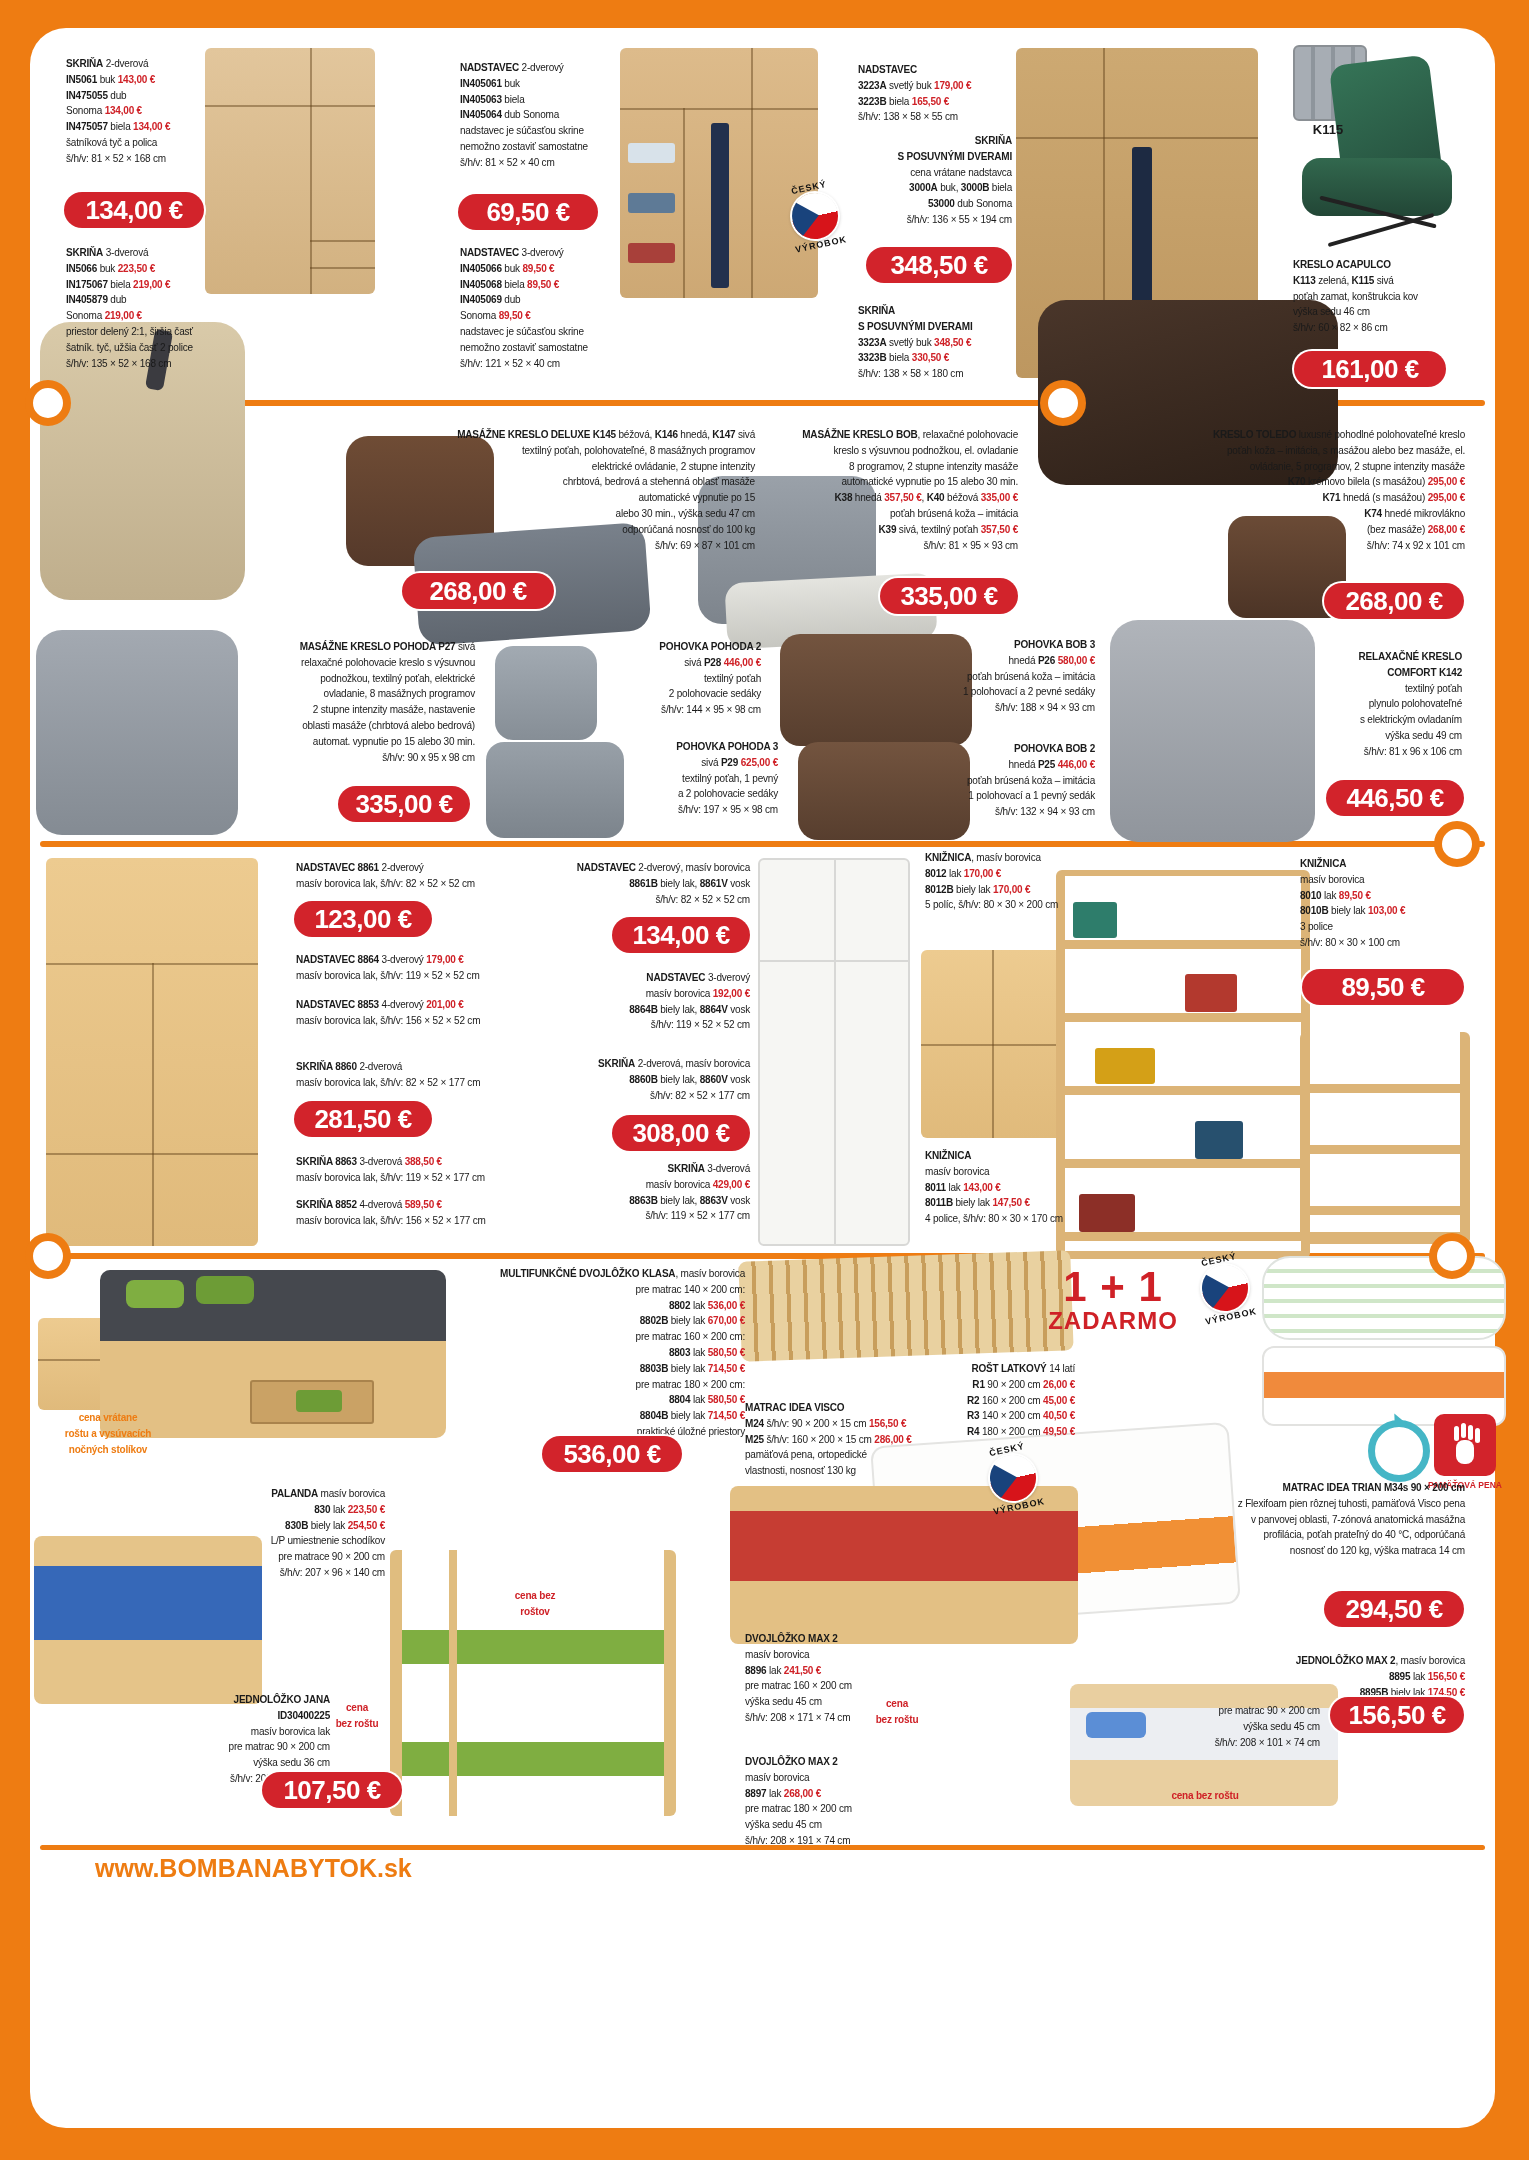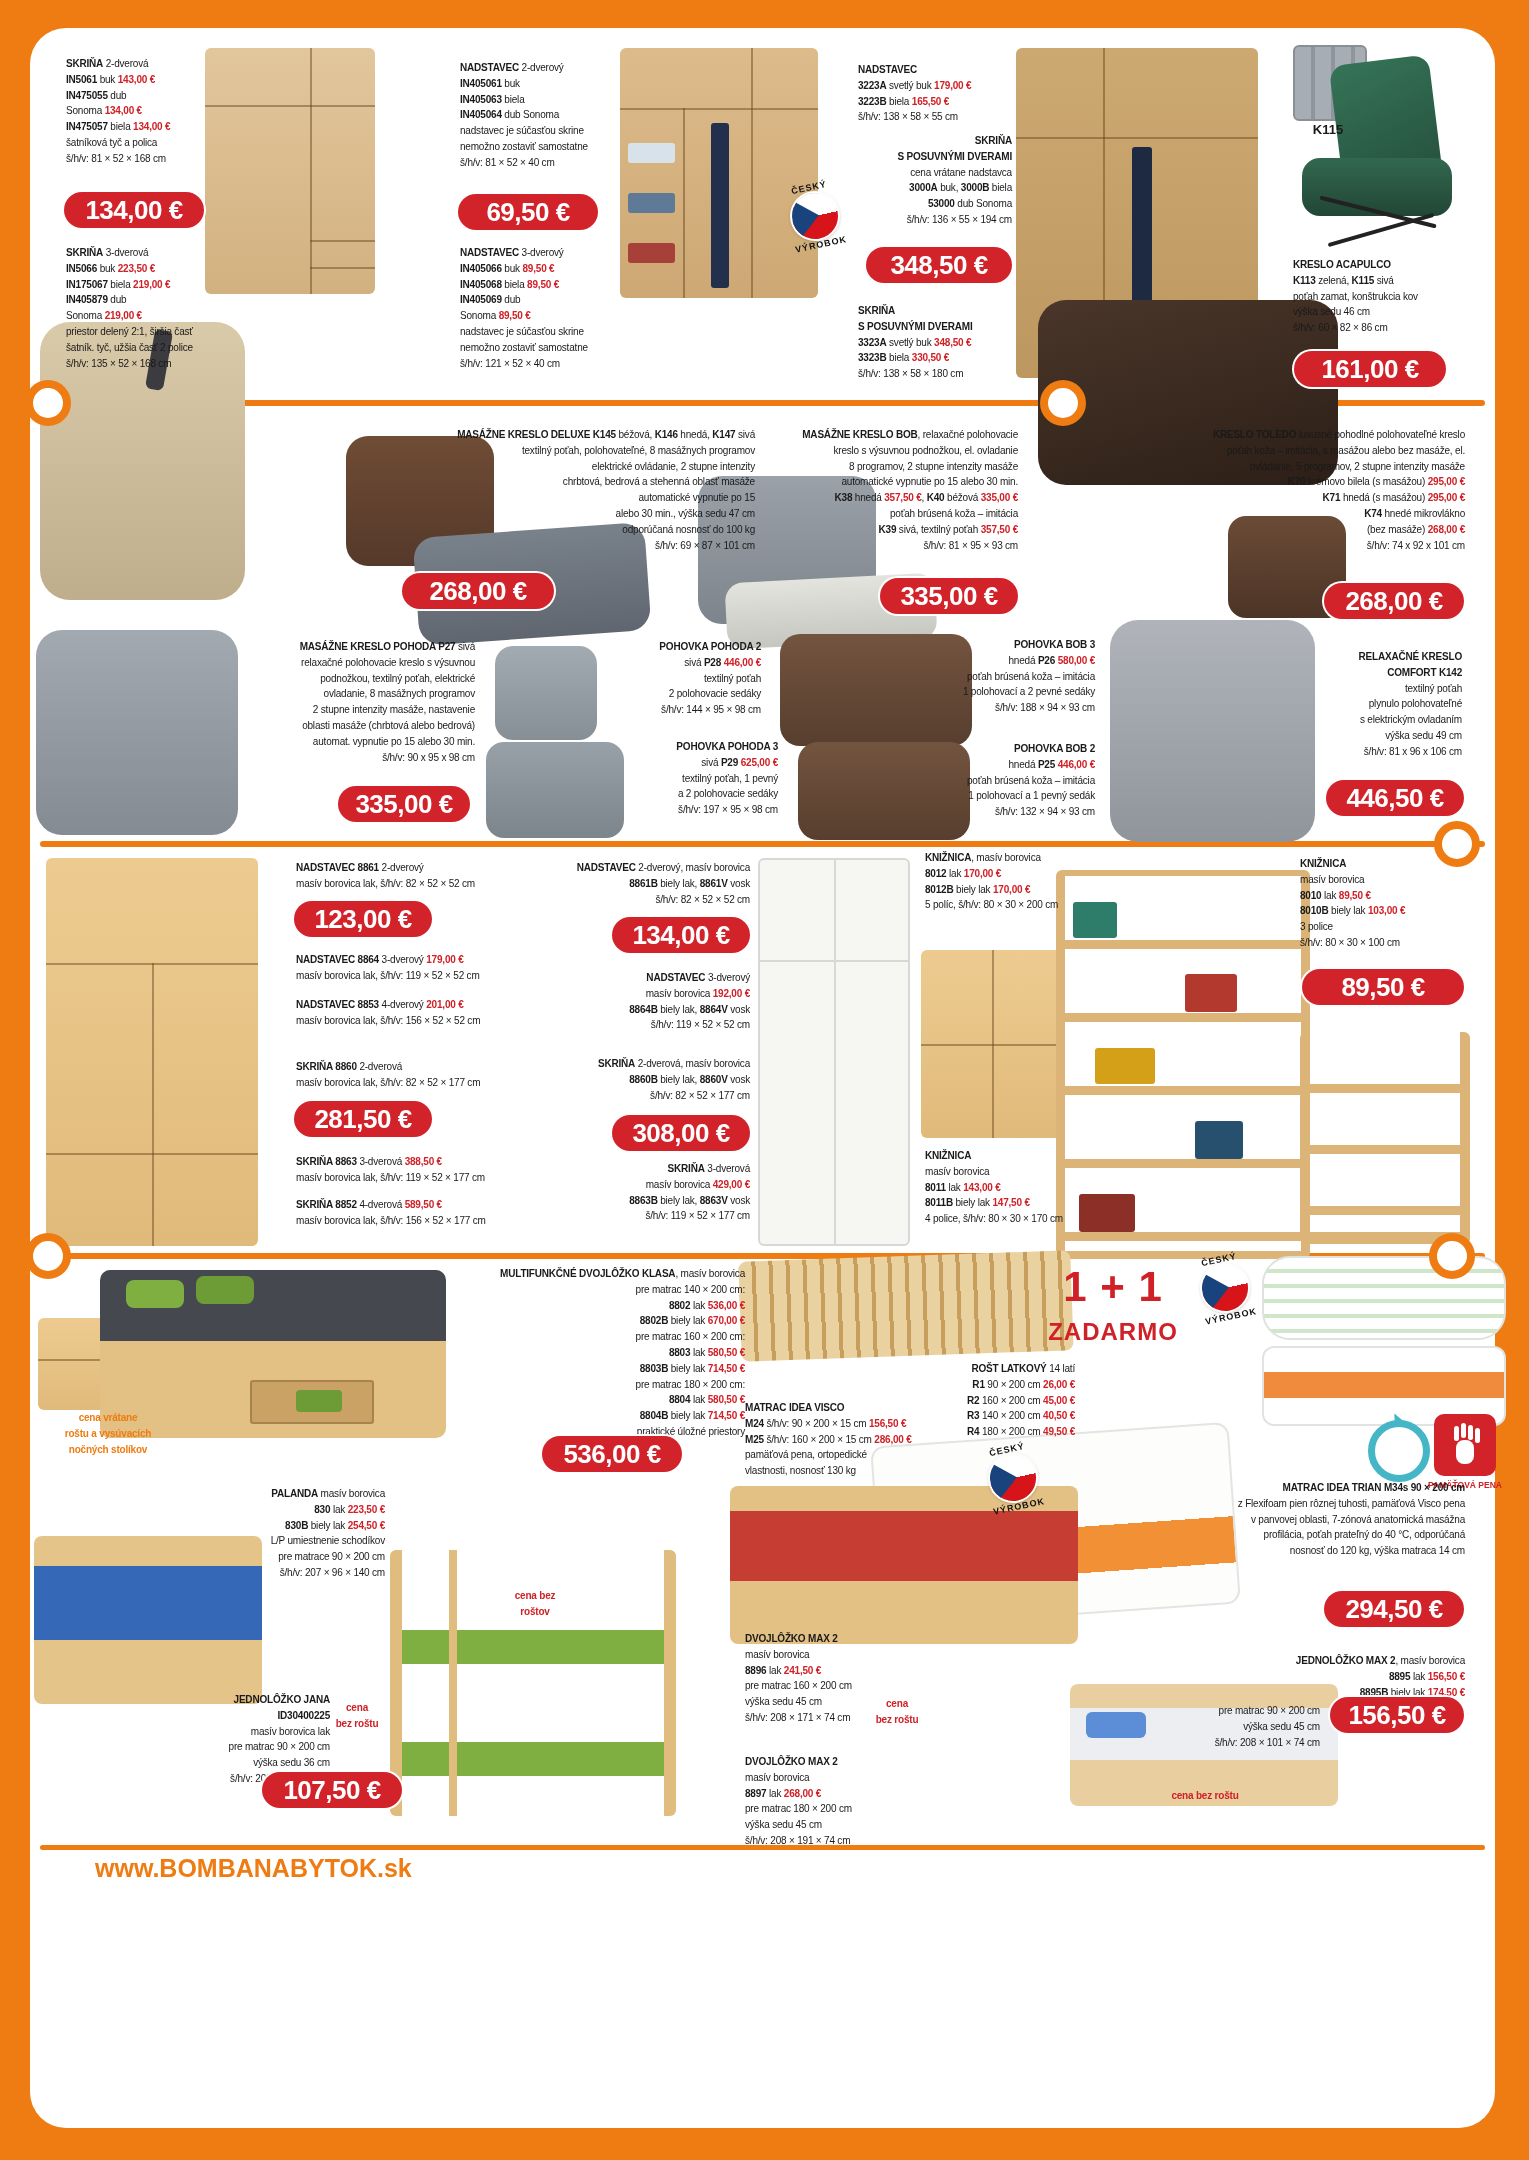--- a/index.html
+++ b/index.html
@@ -32,21 +32,21 @@
   .shelfbooks{position:absolute;border-radius:3px;}
   
   .cz{position:absolute;width:74px;text-align:center;z-index:4;transform:rotate(-12deg);}
   .cz-txt{font-size:9px;font-weight:700;letter-spacing:1px;color:#111;}
   .cz-flag{width:46px;height:46px;margin:1px auto;border-radius:50%;overflow:hidden;position:relative;
            background:linear-gradient(180deg,#fff 0 50%,#d7141a 50% 100%);box-shadow:0 0 0 2px #fff,0 1px 4px rgba(0,0,0,.45);}
   .cz-tri{position:absolute;left:0;top:0;width:0;height:0;border-top:23px solid transparent;border-bottom:23px solid transparent;border-left:27px solid #19437c;}
   
   .promo{position:absolute;text-align:center;color:#cf2127;font-weight:700;z-index:2;}
   .promo-big{font-size:42px;line-height:42px;letter-spacing:1px;}
-  .promo-small{font-size:24px;line-height:26px;letter-spacing:1px;margin-top:11px;}
+  .promo-small{font-size:24px;line-height:26px;letter-spacing:1px;}
   
   .icon-rec{position:absolute;width:48px;height:48px;border:7px solid #45b6c6;border-radius:50%;z-index:2;}
   .icon-rec:after{content:"";position:absolute;left:14px;top:-9px;width:0;height:0;border-left:9px solid transparent;border-right:9px solid transparent;border-top:10px solid #45b6c6;transform:rotate(40deg);}
   .icon-mem{position:absolute;width:62px;height:62px;background:#d2232b;border-radius:10px;z-index:2;}
   .palm{position:absolute;left:22px;top:26px;width:18px;height:24px;background:#fff;border-radius:8px;}
   .finger{position:absolute;width:5px;height:15px;background:#fff;border-radius:3px;top:12px;}
   .caption{position:absolute;font-size:8.5px;font-weight:700;text-align:center;z-index:2;}
   .cap-red{color:#cf2127;}
   .k115cap{position:absolute;font-size:13px;font-weight:600;text-align:center;z-index:2;}
   

